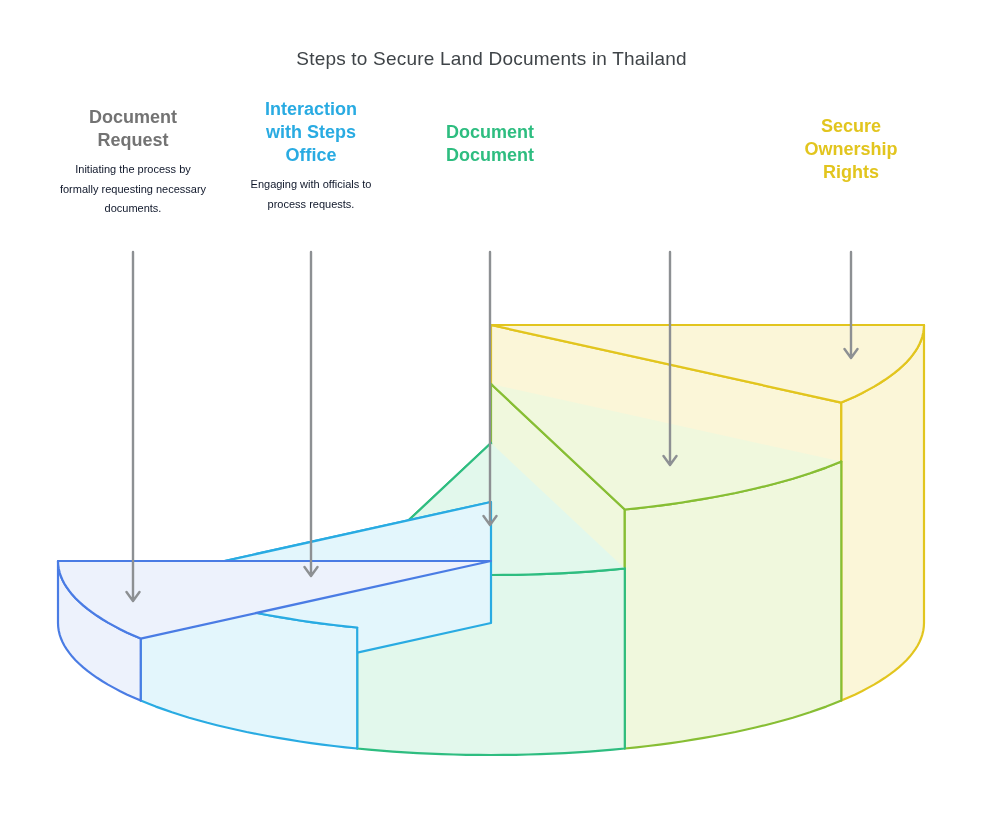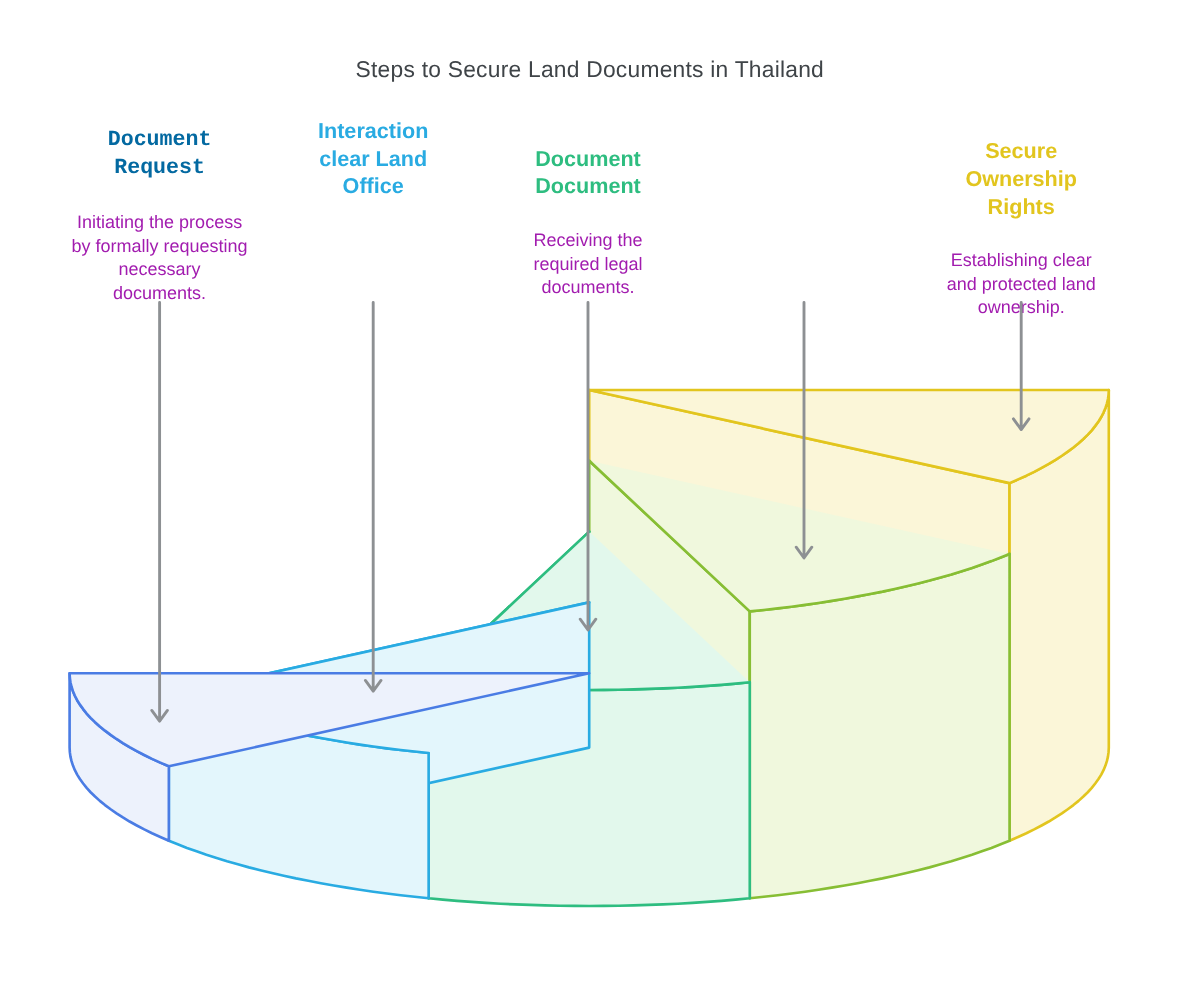--- a/index.html
+++ b/index.html
@@ -9,21 +9,21 @@
   }
   .page-title{
     position:absolute;left:0;top:48px;width:100%;text-align:center;
     font-size:19px;font-weight:400;color:#3f4448;letter-spacing:.2px;
   }
   .step-col{position:absolute;width:180px;text-align:center;}
   .step-col .step-title{
     margin:0 auto;max-width:120px;font-size:18px;line-height:23px;font-weight:700;
   }
   .step-col .step-desc{
-    margin:24px auto 0;font-size:15px;line-height:19.5px;color:#a21caf;
+    margin:8px auto 0;font-size:11px;line-height:19.5px;color:#0f172a;
   }
   .c1{left:43px;top:106px}
   .c2{left:221px;top:98px}
   .c3{left:400px;top:121px}
   .c4{left:580px;top:121px}
   .c5{left:761px;top:115px}
   .c1 .step-desc{max-width:148px}
   .c2 .step-desc{max-width:140px}
   .c3 .step-desc{max-width:122px}
   .c4 .step-desc{max-width:152px}
@@ -31,33 +31,32 @@
   svg.pie{position:absolute;left:0;top:0;}
 </style>
 </head>
 <body>
 
 <div class="stage">
 
   <div class="page-title">Steps to Secure Land Documents in Thailand</div>
 
   <div class="step-col c1">
-    <div class="step-title" style="color: #0369a1; font-family: Liberation Mono, monospace;">Document Request</div>
+    <div class="step-title" style="color: #737373;">Document Request</div>
     <div class="step-desc">Initiating the process by formally requesting necessary documents.</div>
   </div>
   <div class="step-col c2">
-    <div class="step-title" style="color: rgb(41, 171, 226);">Interaction clear Land Office</div>
+    <div class="step-title" style="color: rgb(41, 171, 226);">Interaction with Steps Office</div>
+    <div class="step-desc">Engaging with officials to process requests.</div>
   </div>
   <div class="step-col c3">
     <div class="step-title" style="color: rgb(46, 189, 128);">Document Document</div>
-    <div class="step-desc">Receiving the required legal documents.</div>
   </div>
   <div class="step-col c5">
     <div class="step-title" style="color: rgb(226, 197, 30);">Secure Ownership Rights</div>
-    <div class="step-desc">Establishing clear and protected land ownership.</div>
   </div>
 
   <svg class="pie" id="pie-diagram" width="983" height="826" viewBox="0 0 983 826" xmlns="http://www.w3.org/2000/svg">
       <g>
         <path d="M491.0 325.0 L841.3 402.6 L841.3 700.6 L491.0 623.0 Z" fill="#fbf6d8" stroke="#e2c51e" stroke-width="2.2" stroke-linejoin="round" stroke-linecap="round"></path>
         <path d="M841.3 402.6 L848.4 399.5 L855.3 396.4 L861.8 393.2 L868.0 389.9 L874.0 386.6 L879.6 383.2 L884.9 379.8 L889.8 376.4 L894.5 372.9 L898.8 369.4 L902.8 365.8 L906.5 362.2 L909.8 358.6 L912.7 354.9 L915.4 351.2 L917.7 347.5 L919.6 343.8 L921.2 340.0 L922.4 336.3 L923.3 332.5 L923.8 328.8 L924.0 325.0 L924.0 623.0 L923.8 626.8 L923.3 630.5 L922.4 634.3 L921.2 638.0 L919.6 641.8 L917.7 645.5 L915.4 649.2 L912.7 652.9 L909.8 656.6 L906.5 660.2 L902.8 663.8 L898.8 667.4 L894.5 670.9 L889.8 674.4 L884.9 677.8 L879.6 681.2 L874.0 684.6 L868.0 687.9 L861.8 691.2 L855.3 694.4 L848.4 697.5 L841.3 700.6 Z" fill="#fbf6d8" stroke="#e2c51e" stroke-width="2.2" stroke-linejoin="round" stroke-linecap="round"></path>
         <path d="M491.0 325.0 L841.3 402.6 L848.4 399.5 L855.3 396.4 L861.8 393.2 L868.0 389.9 L874.0 386.6 L879.6 383.2 L884.9 379.8 L889.8 376.4 L894.5 372.9 L898.8 369.4 L902.8 365.8 L906.5 362.2 L909.8 358.6 L912.7 354.9 L915.4 351.2 L917.7 347.5 L919.6 343.8 L921.2 340.0 L922.4 336.3 L923.3 332.5 L923.8 328.8 L924.0 325.0 Z" fill="#fbf6d8" stroke="#e2c51e" stroke-width="2.2" stroke-linejoin="round" stroke-linecap="round"></path>
       </g>
       <g>
         <path d="M491.0 384.0 L624.8 509.5 L624.8 748.5 L491.0 623.0 Z" fill="#f0f8dd" stroke="#87be34" stroke-width="2.2" stroke-linejoin="round" stroke-linecap="round"></path>

